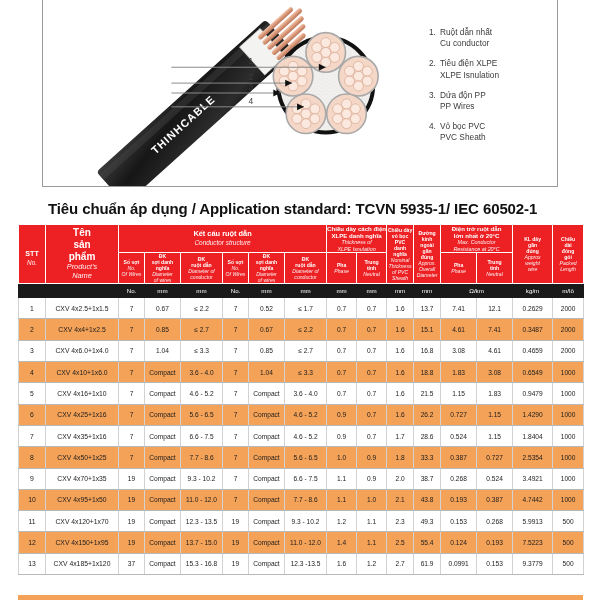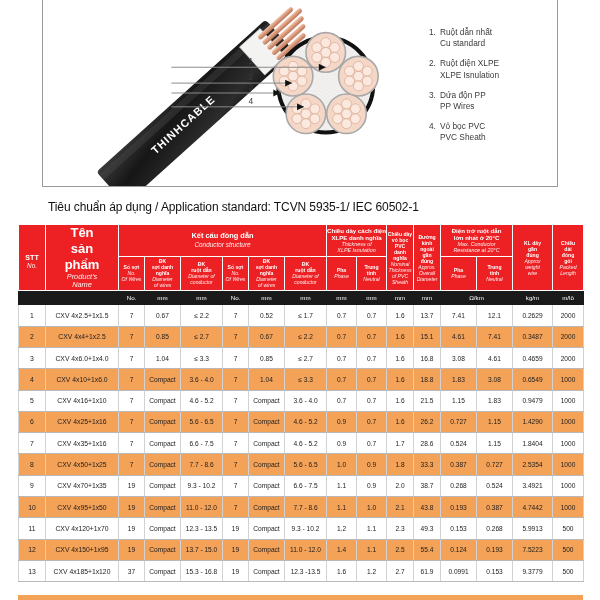--- a/index.html
+++ b/index.html
@@ -35,22 +35,22 @@
     color:#3b3b3b;
     line-height:1.35;
   }
   .legend-num{width:11px;flex:0 0 11px;text-align:left;}
   .legend-text div{white-space:nowrap;}
 
   
   .std-title{
     position:absolute;
     left:48px; top:200px;
-    font-size:12px;
-    font-weight:normal;
+    font-size:15px;
+    font-weight:bold;
     color:#111;
     letter-spacing:-0.1px;
     white-space:nowrap;
     text-align:center;
   }
 
   
   .tbl-wrap{
     position:absolute;
     left:18px; top:224px;
@@ -74,21 +74,21 @@
     line-height:1.18;
     font-weight:bold;
     padding:1px 1px;
   }
   thead th .vn{font-weight:bold;display:block;}
   thead th .en{font-weight:normal;font-style:italic;display:block;opacity:.93;}
   th.big .vn{font-size:7.4px;}
   th.big .en{font-size:6.4px;}
   th.med .vn{font-size:6.1px;}
   th.med .en{font-size:5.4px;}
-  th.nameCol .vn{font-size:13px;line-height:1.22;}
+  th.nameCol .vn{font-size:10px;line-height:1.22;}
   th.nameCol .en{font-size:7.4px;line-height:1.2;}
   th.sttCol .vn{font-size:7.2px;margin-top:8px;}
   th.sttCol .en{font-size:6.4px;}
 
   tr.units td{
     background:#1a1a1a;
     color:#ffffff;
     font-size:6.2px;
     height:13px;
     border:1px solid #1a1a1a;
@@ -230,27 +230,27 @@
       <text x="206" y="107">4</text>
     </g>
   </svg>
 </div>
 
 <div class="legend">
   <div class="legend-item">
     <span class="legend-num">1.</span>
     <span class="legend-text">
       <div>Ruột dẫn nhất</div>
-      <div>Cu standard</div>
+      <div>Cu conductor</div>
     </span>
   </div>
   <div class="legend-item">
     <span class="legend-num">2.</span>
     <span class="legend-text">
-      <div>Ruột điện XLPE</div>
+      <div>Tiêu điện XLPE</div>
       <div>XLPE Isnulation</div>
     </span>
   </div>
   <div class="legend-item">
     <span class="legend-num">3.</span>
     <span class="legend-text">
       <div>Dứa độn PP</div>
       <div>PP Wires</div>
     </span>
   </div>
@@ -289,21 +289,21 @@
       <tr>
         <th class="sttCol" rowspan="2">
           <span class="vn">STT</span>
           <span class="en">No.</span>
         </th>
         <th class="nameCol" rowspan="2">
           <span class="vn">Tên<br>sản<br>phẩm</span>
           <span class="en">Product's<br>Name</span>
         </th>
         <th class="big" colspan="6">
-          <span class="vn">Kết cấu đồng dẫn</span>
+          <span class="vn">Kết cấu ruột dẫn</span>
           <span class="en">Conductor structure</span>
         </th>
         <th class="med" colspan="2">
           <span class="vn">Chiều dày cách điện<br>XLPE danh nghĩa</span>
           <span class="en">Thickness of<br>XLPE Isnulation</span>
         </th>
         <th rowspan="2">
           <span class="vn">Chiều dày<br>vỏ bọc<br>PVC<br>danh<br>nghĩa</span>
           <span class="en">Nominal<br>Thickness<br>of PVC<br>Sheath</span>
         </th>

